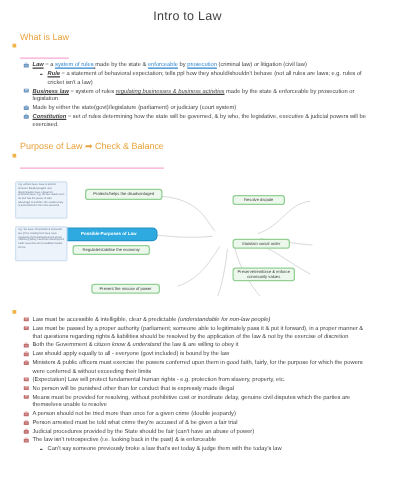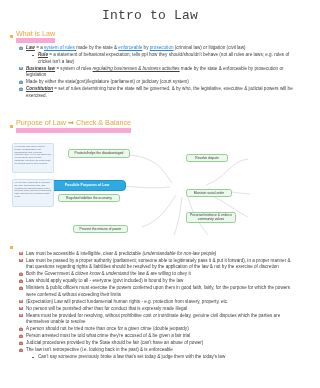--- a/index.html
+++ b/index.html
@@ -12,44 +12,43 @@
     position:relative;
   }
   .page{
     position:relative;
     width:300px;height:388px;
     padding:0;
     box-sizing:border-box;
   }
   .title{
     text-align:center;
-    font-size:13px;
+    font-size:10px;
     font-weight:400;
     color:#3f3f3f;
     letter-spacing:.2px;
     padding-top:8px;
     padding-bottom:4px;
-    font-family:Liberation Mono, monospace;
   }
   .section-head{
     display:flex;
     align-items:center;
     gap:3px;
     margin:3px 0 2px 10px;
     font-size:7.2px;
     color:#e8a33d;
     font-weight:400;
   }
   .section-head .sq{
     width:3px;height:3px;background:#f0b44a;display:inline-block;flex:none;
   }
   .section-head .txt{
     color:#e8a33d;
-    border-bottom:5px solid #f9a8d4;
-    padding-bottom:0px;
+    border-bottom:1px solid #f9a8d4;
+    padding-bottom:12px;
     line-height:1.15;
   }
   .bullets{ margin:0; padding:0; list-style:none; }
   .b1{
     display:flex;
     gap:3px;
     margin-left:19px;
     margin-right:6px;
     margin-bottom:.5px;
     font-size:4.6px;
@@ -175,21 +174,21 @@
     <div class="b1">
       <span class="bicon blue"></span>
       <span class="btext">Made by either the state(govt)/legislature (parliament) or judiciary (court system)</span>
     </div>
     <div class="b1">
       <span class="bicon blue"></span>
       <span class="btext"><span class="bu">Constitution</span> = set of rules determining how the state will be governed, &amp; by who, the legislative, executive &amp; judicial powers will be exercised.</span>
     </div>
   </div>
 
-  <div class="section-head" style="margin-top:20px;">
+  <div class="section-head" style="margin-top:10px;">
     <span class="sq"></span>
     <span class="txt">Purpose of Law ➡ Check &amp; Balance</span>
   </div>
 
   <div class="diagram">
     <svg viewBox="0 0 285 110" preserveAspectRatio="none">
       <g fill="none" stroke="#b9b9b9" stroke-width="0.45">
         <path d="M118,20 C150,22 155,40 162,48"></path>
         <path d="M196,50 C215,44 220,26 238,24"></path>
         <path d="M198,54 C218,56 225,58 240,59"></path>

